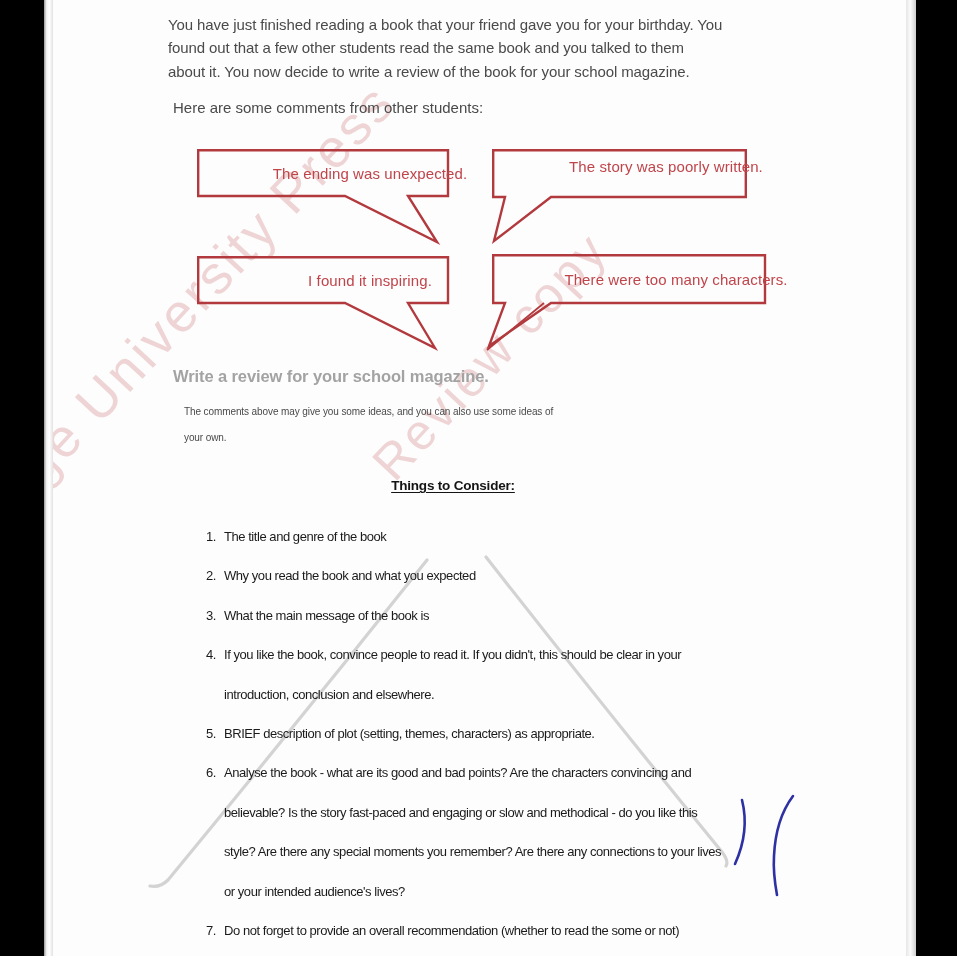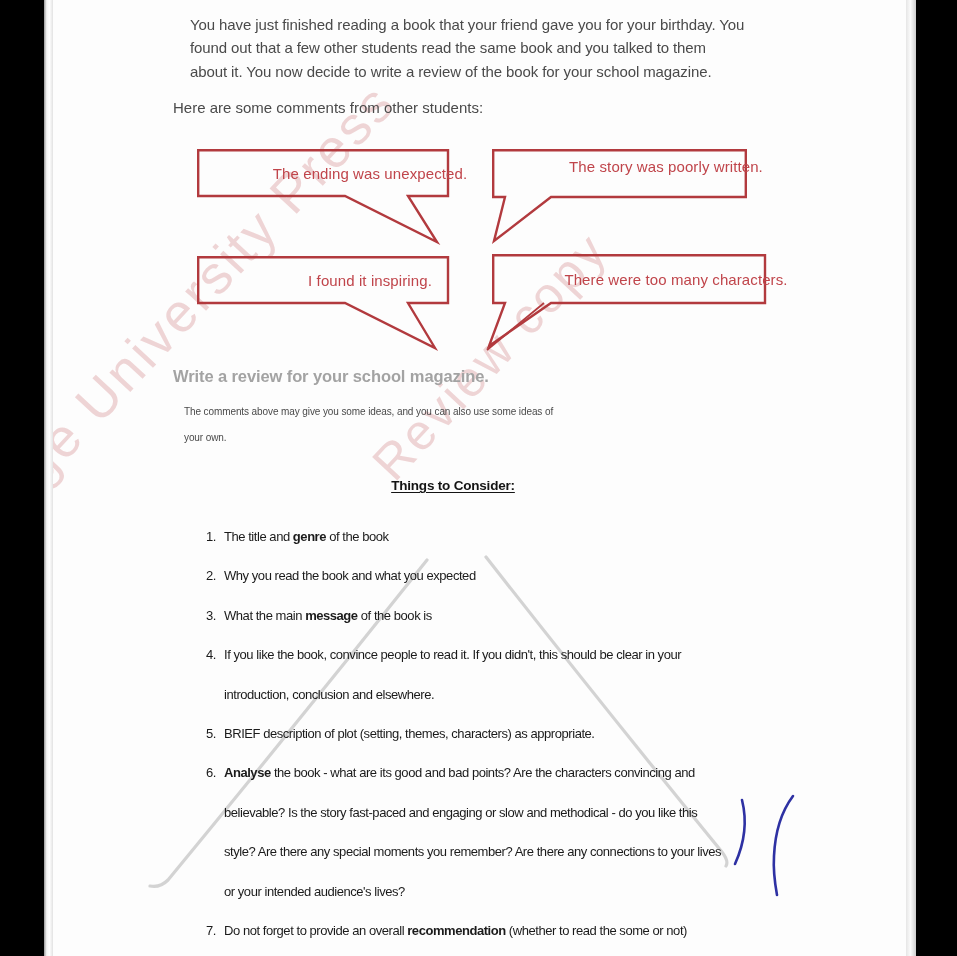--- a/index.html
+++ b/index.html
@@ -11,40 +11,40 @@
   .bar-right{left:916px;width:41px;}
   .edge{position:absolute;top:0;height:956px;z-index:4;}
   .edge-left{left:44px;width:9px;background:linear-gradient(90deg,#9a9a9a 0%,#f4f4f4 30%,#ffffff 60%,#e2e2e2 100%);}
   .edge-right{left:906px;width:10px;background:linear-gradient(90deg,#e6e6e6 0%,#fbfbfb 45%,#cfcfcf 100%);}
 
   .wm{position:absolute;z-index:1;white-space:nowrap;color:var(--watermark-pink);opacity:0.27;
       font-size:54px;letter-spacing:3px;transform-origin:0 50%;transform:rotate(-47deg);}
   .wm2{font-size:50px;}
 
   .txt{position:absolute;z-index:3;color:#4a4a4a;}
-  .intro{left:190px;top:13px;font-size:15px;line-height:23.4px;letter-spacing:-0.1px;}
+  .intro{left:168px;top:13px;font-size:15px;line-height:23.4px;letter-spacing:-0.1px;}
   .lead{left:173px;top:99px;font-size:15px;}
   .task-head{left:173px;top:367px;font-size:16.5px;font-weight:bold;color:#a3a3a3;letter-spacing:-0.1px;}
   .task-par{left:184px;top:399px;font-size:10px;line-height:25.5px;letter-spacing:-0.1px;}
   .list-head{left:173px;top:478px;width:560px;text-align:center;font-size:13.5px;font-weight:bold;color:#141414;
              text-decoration:underline;text-underline-offset:2px;letter-spacing:-0.2px;}
 
   .bubble{position:absolute;z-index:3;}
   .bubble svg{display:block;}
   .bubble-path{fill:none;stroke:var(--bubble-red);stroke-width:2.4;stroke-linejoin:miter;}
   .bubble-cross{fill:none;stroke:var(--bubble-red);stroke-width:1.8;}
   .bubble-label{position:absolute;display:flex;align-items:center;justify-content:center;
                 color:var(--bubble-text-red);font-size:15px;letter-spacing:0.1px;padding-left:47px;}
 
   .consider{position:absolute;left:206px;top:517px;width:600px;z-index:3;color:#1b1b1b;
             font-size:13px;letter-spacing:-0.45px;}
   .t-line{line-height:39.4px;white-space:nowrap;}
   .t-line .num{display:inline-block;width:18px;}
   .t-line.cont{padding-left:18px;}
-  .b{font-weight:bold;}
+  .b{font-weight:normal;}
 
   .overlay{position:absolute;left:0;top:0;z-index:2;pointer-events:none;}
   .overlay.pen{z-index:6;}
   .pencil-stroke{fill:none;stroke:var(--pencil-gray);stroke-width:3.2;stroke-linecap:round;opacity:0.85;}
   .pen-stroke{fill:none;stroke:var(--pen-blue);stroke-width:2.6;stroke-linecap:round;}
 </style>
 </head>
 <body>
 
 <div class="screen">

